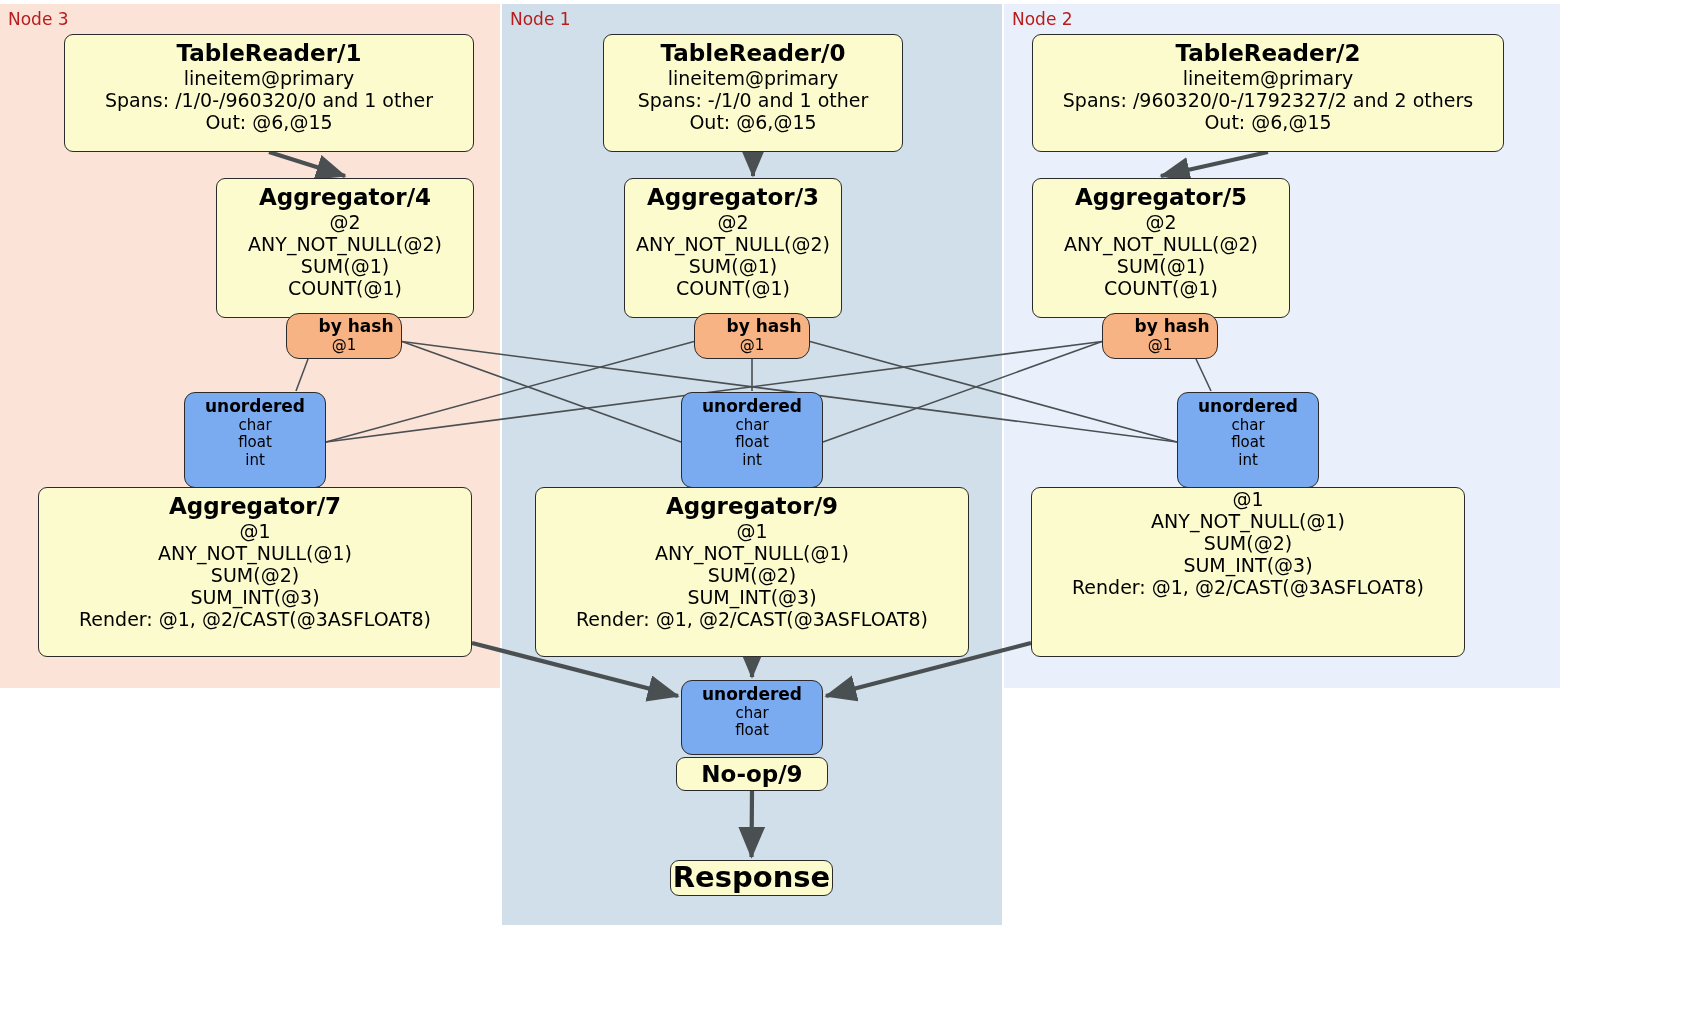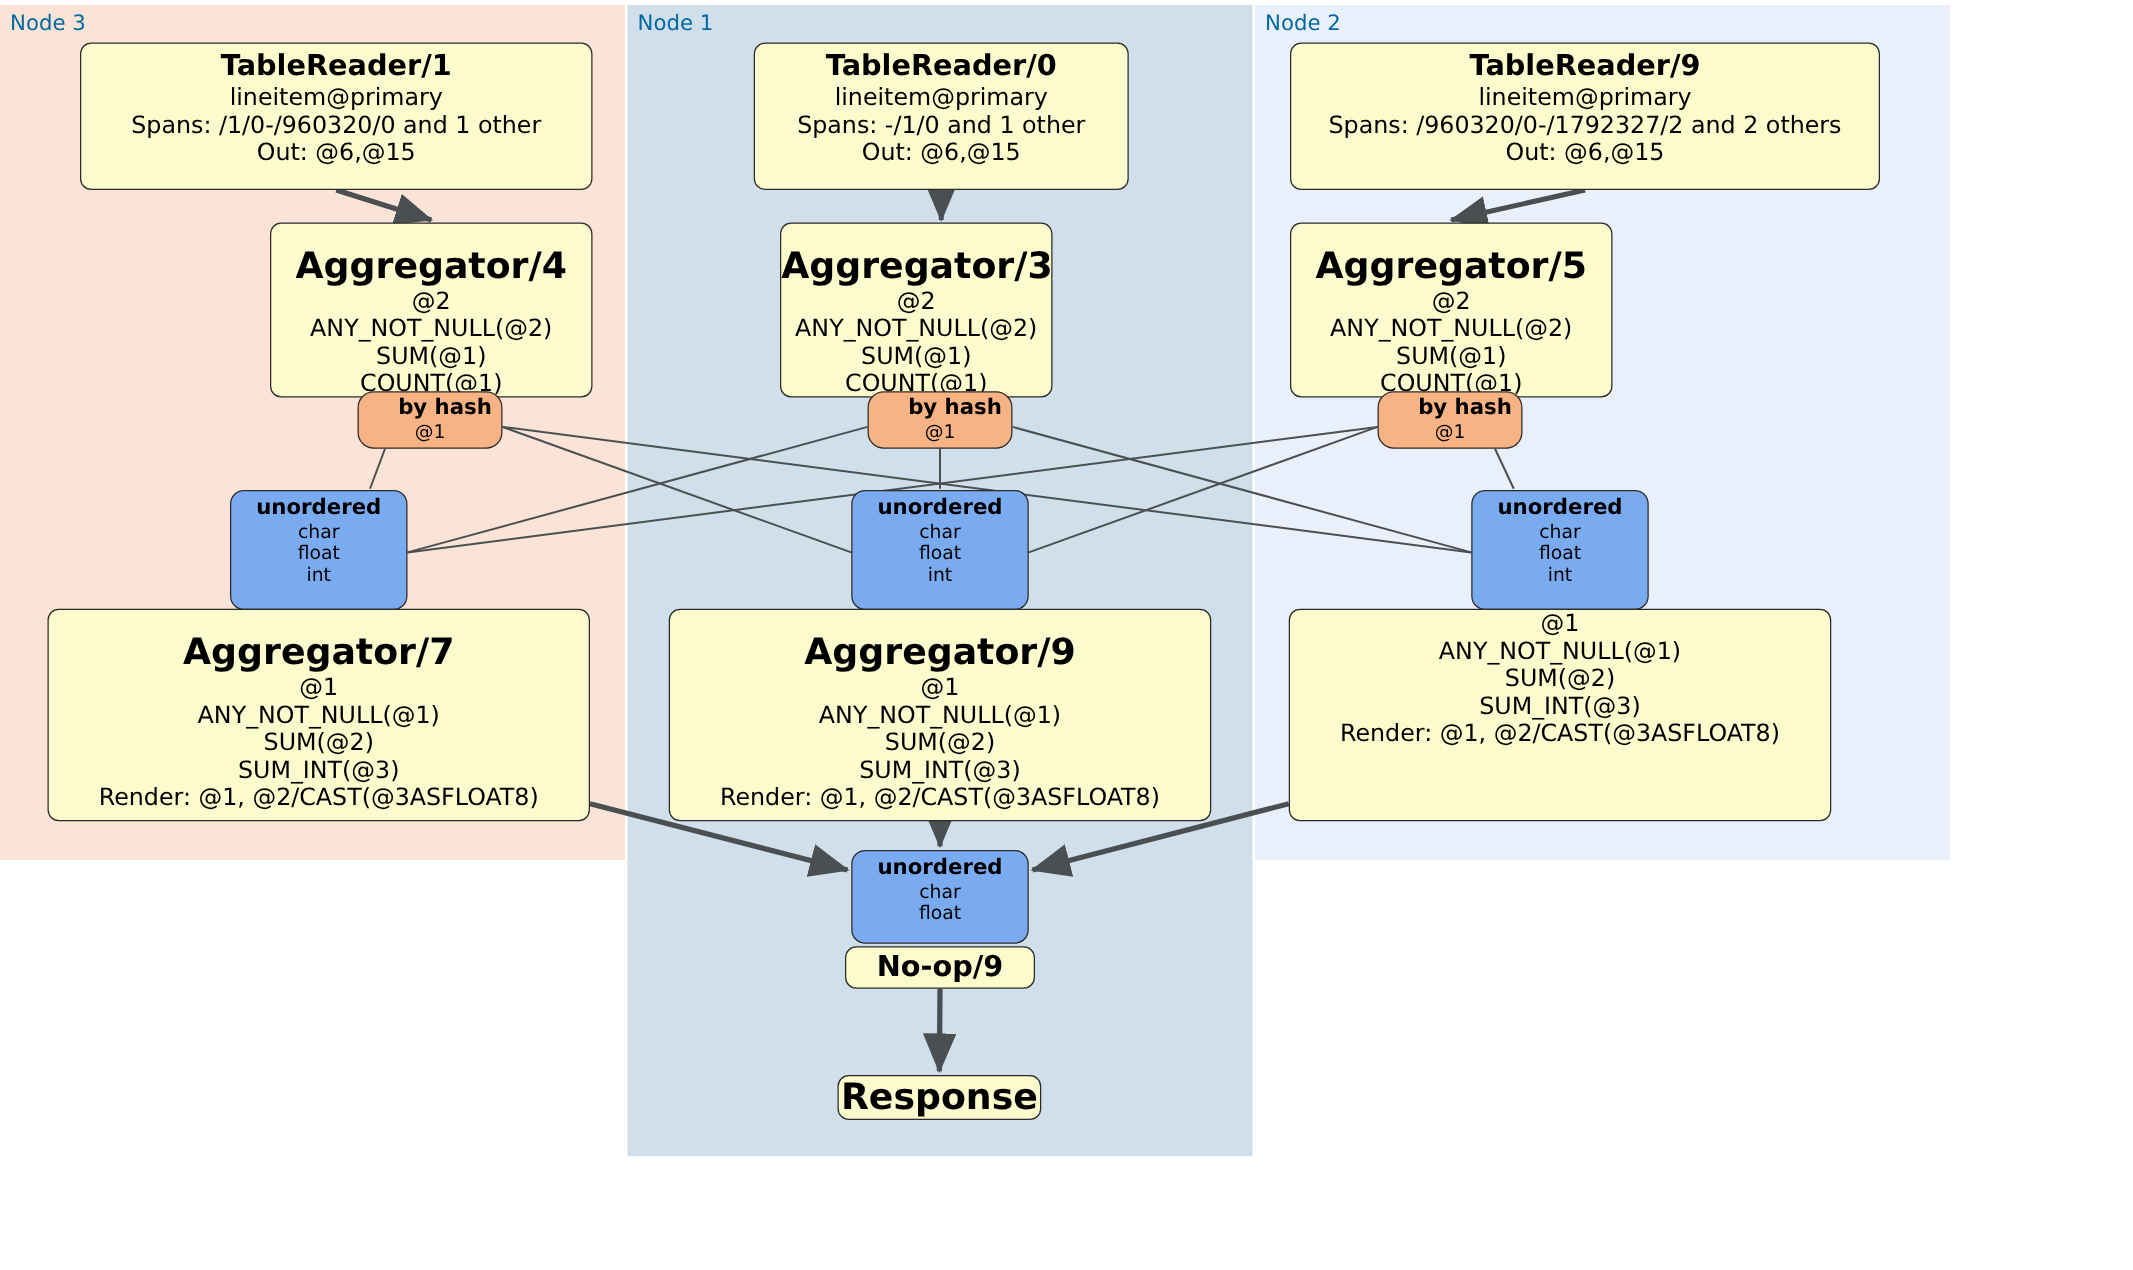--- a/index.html
+++ b/index.html
@@ -1,37 +1,37 @@
 <!DOCTYPE html>
 <html><head>
 <meta charset="utf-8">
 <style>
   html,body{margin:0;padding:0;background:#ffffff;}
   body{font-family:"DejaVu Sans","Liberation Sans",sans-serif;}
   #stage{position:relative;width:1706px;height:1016px;overflow:hidden;background:#fff;}
 
   .panel{position:absolute;}
-  .panel-label{position:absolute;font-size:17px;color:#0369a1;font-family:"DejaVu Sans","Liberation Sans",sans-serif;}
+  .panel-label{position:absolute;font-size:17px;color:#b91c1c;font-family:"DejaVu Sans","Liberation Sans",sans-serif;}
 
   svg.edges{position:absolute;left:0;top:0;width:1706px;height:1016px;overflow:visible;}
 
   .node{position:absolute;box-sizing:border-box;border:1.6px solid #2b2b2b;
         border-radius:9px;text-align:center;line-height:1.16;}
 
   .proc{background:#fbfbcd;}
   .router{background:#f7b383;border-radius:13px;}
   .recv{background:#7aaaf0;border-radius:11px;}
 
   .ttl{font-weight:bold;display:block;}
   .ln{display:block;}
 
   .tr .ttl{font-size:23px;margin-top:5px;}
   .tr .ln{font-size:19px;}
 
-  .agg .ttl{font-size:29px;margin-top:17px;}
+  .agg .ttl{font-size:23px;margin-top:5px;}
   .agg .ln{font-size:19px;}
 
   .router .ttl{font-size:17px;margin-top:3px;padding-left:24px;}
   .router .ln{font-size:15px;}
 
   .recv .ttl{font-size:17px;margin-top:4px;}
   .recv .ln{font-size:15px;}
 
   .noop .ttl{font-size:23px;}
   .resp .ttl{font-size:29px;}
@@ -87,21 +87,21 @@
         <span class="ln">Spans: /1/0-/960320/0 and 1 other</span>
         <span class="ln">Out: @6,@15</span>
       </div>
       <div class="node proc tr" style="left: 603px; top: 34px; width: 300px; height: 118px;">
         <span class="ttl">TableReader/0</span>
         <span class="ln">lineitem@primary</span>
         <span class="ln">Spans: -/1/0 and 1 other</span>
         <span class="ln">Out: @6,@15</span>
       </div>
       <div class="node proc tr" style="left: 1032px; top: 34px; width: 472px; height: 118px;">
-        <span class="ttl">TableReader/9</span>
+        <span class="ttl">TableReader/2</span>
         <span class="ln">lineitem@primary</span>
         <span class="ln">Spans: /960320/0-/1792327/2 and 2 others</span>
         <span class="ln">Out: @6,@15</span>
       </div>
       <div class="node proc agg" style="left: 216px; top: 178px; width: 258px; height: 140px;">
         <span class="ttl">Aggregator/4</span>
         <span class="ln">@2</span>
         <span class="ln">ANY_NOT_NULL(@2)</span>
         <span class="ln">SUM(@1)</span>
         <span class="ln">COUNT(@1)</span>

